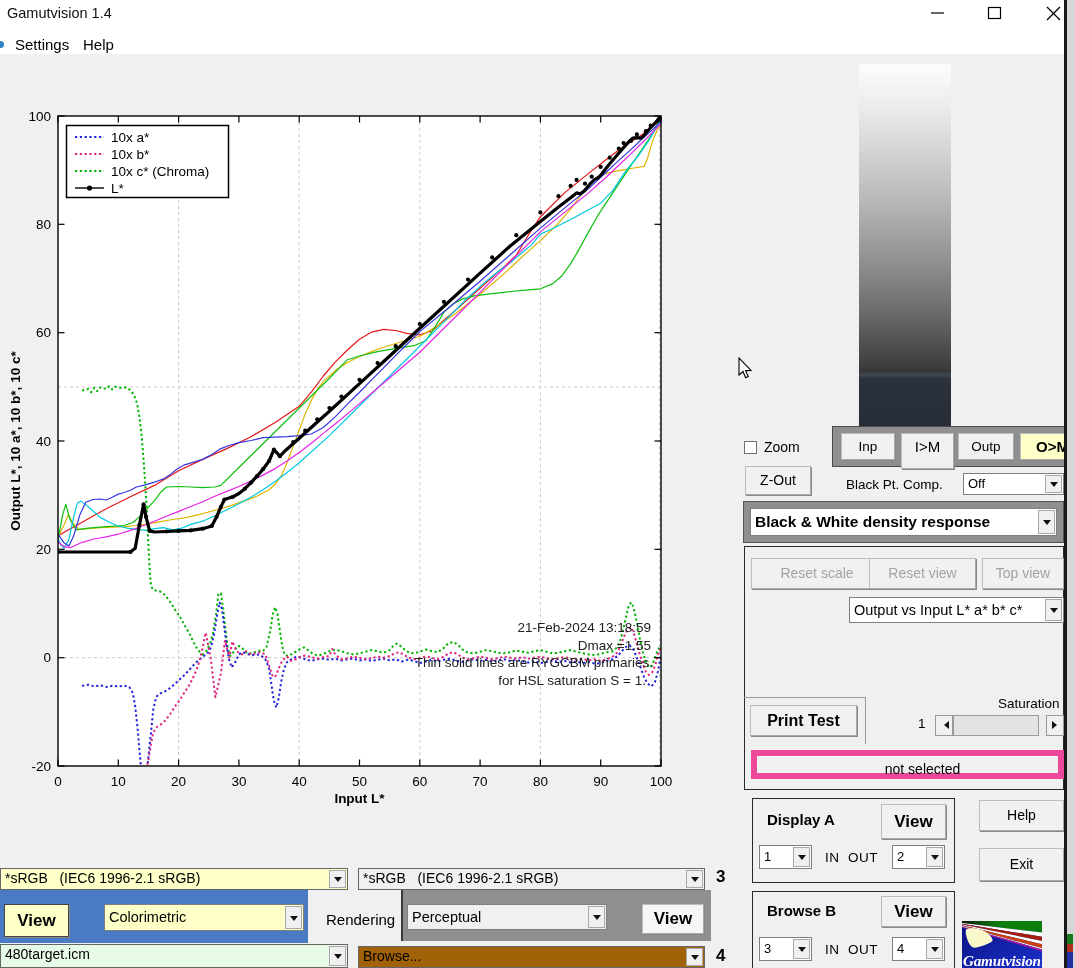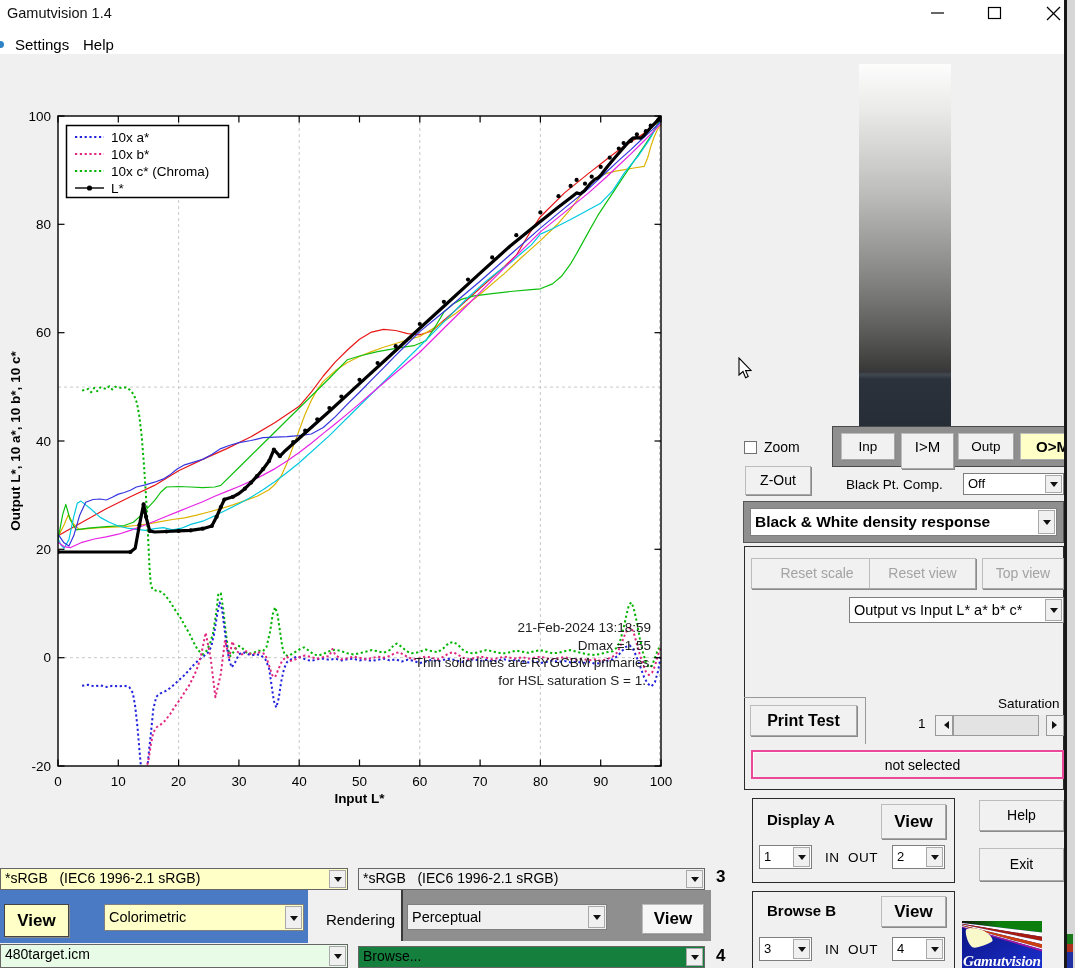--- a/index.html
+++ b/index.html
@@ -232,21 +232,21 @@
 <div class="abs btn" style="left:750px;top:705px;width:107px;height:31px;font-weight:bold;font-size:16px;line-height:29px;">Print Test</div>
 <div class="abs" style="left:918px;top:716px;font-size:13.5px;">1</div>
 
 <div class="abs" style="left:935px;top:715px;width:129px;height:21px;background:#ececec;"></div>
 <div class="abs" style="left:935px;top:715px;width:18px;height:21px;background:#f1f1f1;border:1px solid #999;"></div>
 <div class="abs" style="left:940px;top:721px;width:0;height:0;border:4px solid transparent;border-right:5px solid #111;"></div>
 <div class="abs" style="left:953px;top:715px;width:86px;height:21px;background:#e3e3e3;border:1px solid #9b9b9b;"></div>
 <div class="abs" style="left:1046px;top:715px;width:18px;height:21px;background:#f1f1f1;border:1px solid #999;"></div>
 <div class="abs" style="left:1052px;top:721px;width:0;height:0;border:4px solid transparent;border-left:5px solid #111;"></div>
 
-<div class="abs" style="left:751px;top:750px;width:313px;height:29px;background:#f0f0f0;border:2px solid #ec4899;box-shadow:inset 1px 1px 0 #fbfbfb;font-size:14px;line-height:27px;text-align:center;padding-left:30px;">not selected</div>
+<div class="abs" style="left:751px;top:750px;width:313px;height:29px;background:#f0f0f0;border:6px solid #ec4899;box-shadow:inset 1px 1px 0 #fbfbfb;font-size:14px;line-height:27px;text-align:center;padding-left:30px;">not selected</div>
 
 <div class="abs" style="left:752px;top:798px;width:203px;height:85px;border:1px solid #2a2a2a;"></div>
 <div class="abs gtitle" style="left:767px;top:811px;">Display A</div>
 <div class="abs btn" style="left:881px;top:804px;width:65px;height:35px;font-weight:bold;font-size:17px;line-height:33px;">View</div>
 <div class="combo" style="left:759px;top:845px;width:53px;height:24px;line-height:22px;">
     <span class="txt">1</span>
     <span class="dbtn"></span>
   </div>
 <div class="abs" style="left:825px;top:850px;font-size:13.5px;letter-spacing:0.5px;">IN&nbsp; OUT</div>
 <div class="combo" style="left:892px;top:845px;width:53px;height:24px;line-height:22px;">
@@ -314,21 +314,21 @@
 <div class="combo" style="left:407px;top:904px;width:200px;height:26px;background:#f0f0f0;line-height:24px;font-size:14.5px;">
     <span class="txt">Perceptual</span>
     <span class="dbtn"></span>
   </div>
 <div class="abs btn" style="left:642px;top:904px;width:62px;height:30px;font-weight:bold;font-size:17px;line-height:28px;background:#f6f6f6;">View</div>
 
 <div class="combo" style="left:0;top:944px;width:348px;height:24px;background:#e7fbe7;border-color:#666;font-size:14px;">
     <span class="txt">480target.icm</span>
     <span class="dbtn"></span>
   </div>
-<div class="combo" style="left:358px;top:946px;width:347px;height:22px;background:#15803d;border-color:#666;font-size:14px;">
+<div class="combo" style="left:358px;top:946px;width:347px;height:22px;background:#a16207;border-color:#666;font-size:14px;">
     <span class="txt">Browse...</span>
     <span class="dbtn"></span>
   </div>
 <div class="abs" style="left:716px;top:946px;font-size:17px;font-weight:bold;">4</div>
 
 <svg class="abs" style="left:737px;top:357px;width:20px;height:24px;" viewBox="0 0 20 24">
   <path d="M2,1 L2,18 L6,14.5 L8.6,20.8 L11.2,19.6 L8.6,13.6 L14,13.4 Z" fill="#fff" stroke="#000" stroke-width="1.1"></path>
 </svg>
 
 <div class="abs" style="left:1064px;top:0;width:3px;height:968px;background:#181818;"></div>

